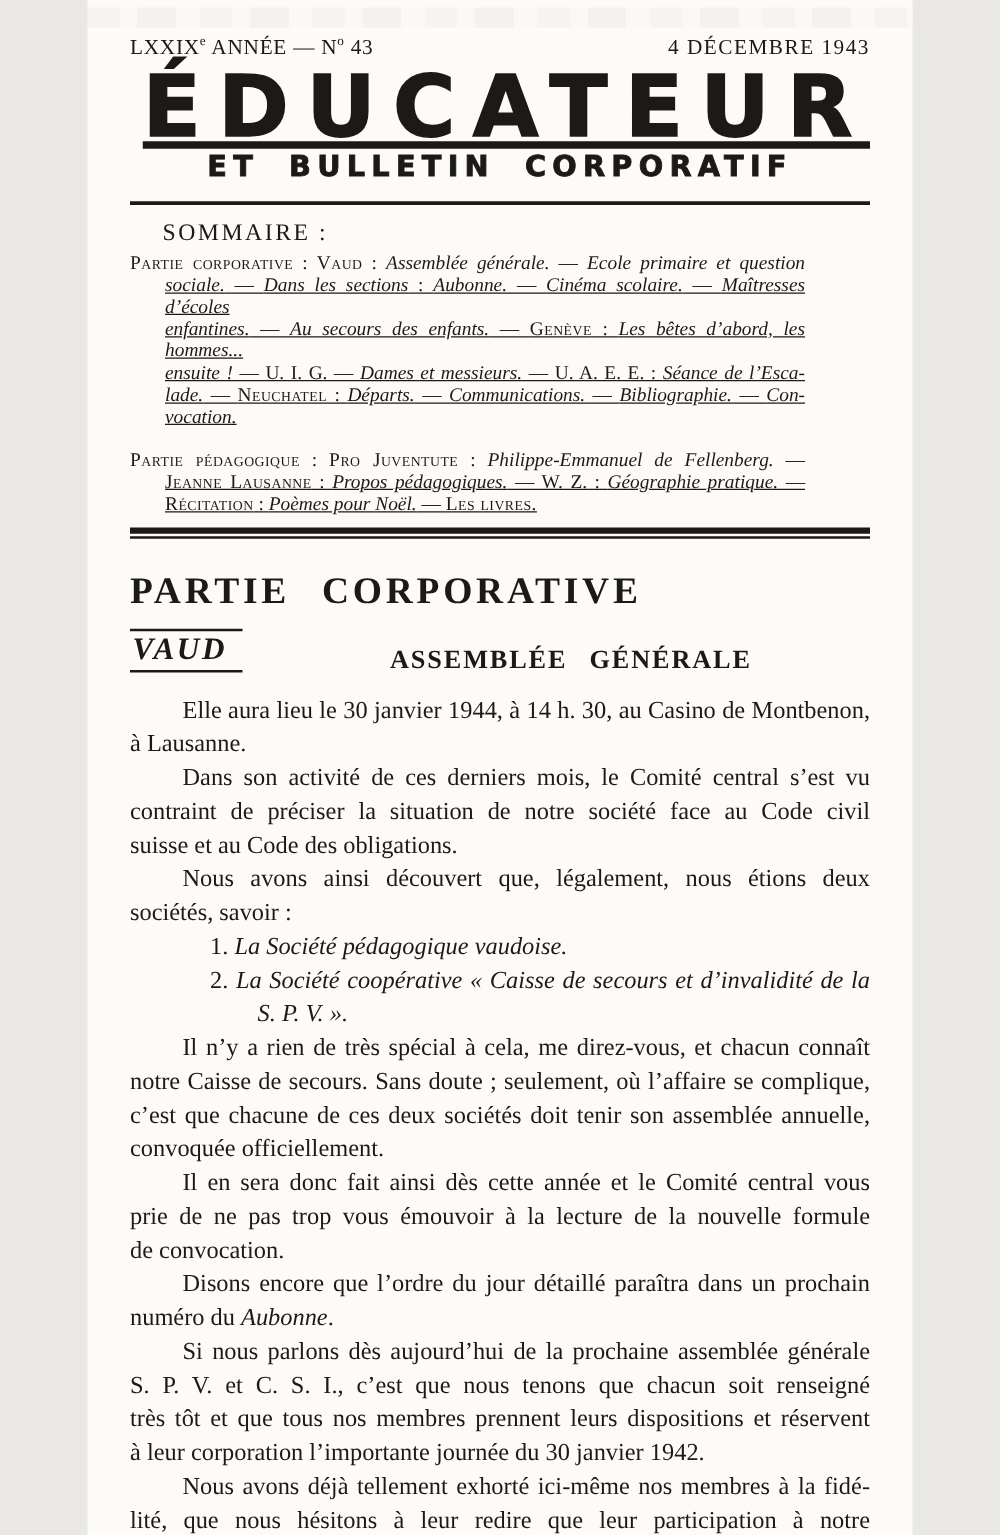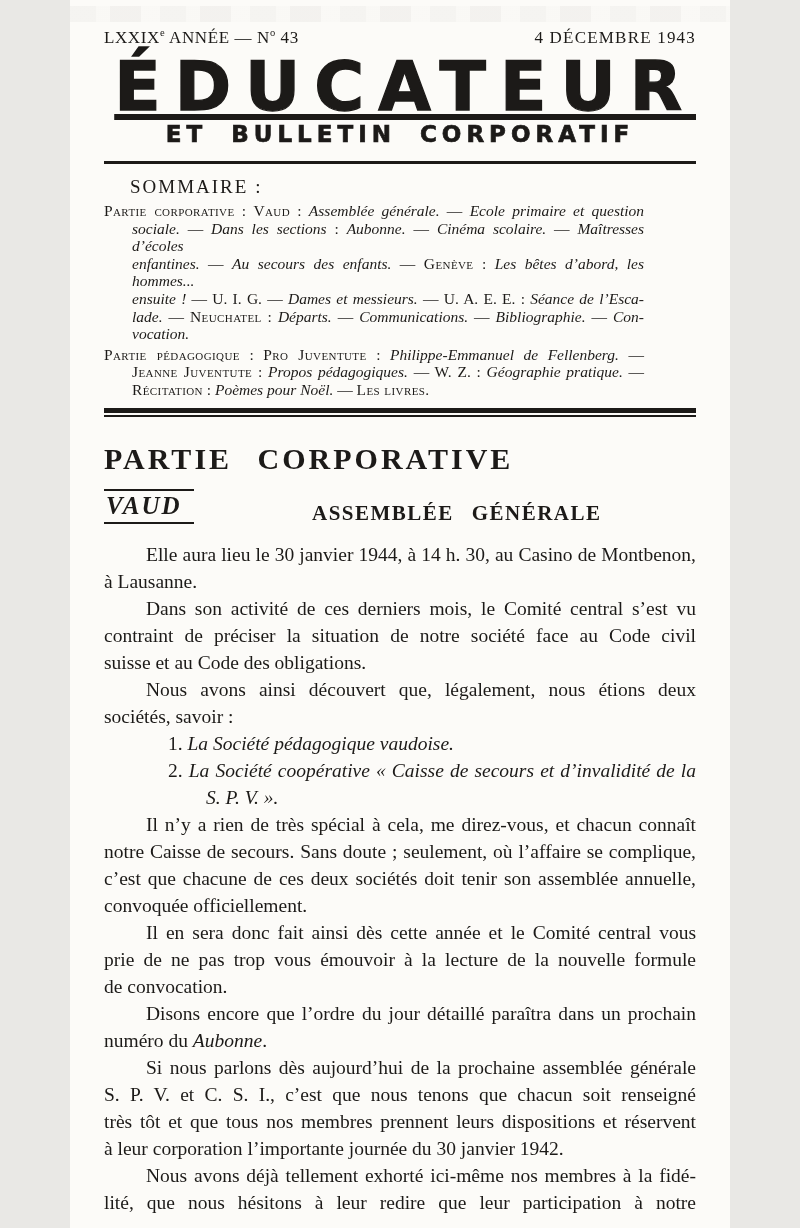--- a/index.html
+++ b/index.html
@@ -58,22 +58,22 @@
   }
   .rule-thin{
     margin-top:13px;height:3px;background:var(--ink);
   }
   
   .sommaire{margin-top:11px;padding-right:52px;}
   .som-label{
     margin-left:26px;font-size:19px;letter-spacing:2px;line-height:24px;margin-bottom:3px;
   }
   .som-p{font-size:15.5px;line-height:17.6px;}
-  .som-p + .som-p{margin-top:3px;}
-  .som-p .ln.cont{margin-left:28px;}
+  .som-p + .som-p{margin-top:17px;}
+  .som-p .ln.cont{margin-left:28px;text-decoration:underline;}
   
   .ln{white-space:nowrap;}
   .ln.jst{white-space:normal;text-align:justify;text-align-last:justify;}
   .st-i{font-style:italic;}
   .st-sc{font-variant:small-caps;letter-spacing:.4px;}
   .rule-double{margin-top:9px;}
   .rule-double .thick{height:5px;background:var(--ink);}
   .rule-double .thin{height:1.6px;background:var(--ink);margin-top:2.4px;}
   
   .section-title{
@@ -124,21 +124,21 @@
         <div class="som-p">
           <div class="ln jst"><span class="st-sc">Partie corporative</span><span> : </span><span class="st-sc">Vaud</span><span> : </span><span class="st-i">Assemblée générale.</span><span> — </span><span class="st-i">Ecole primaire et question</span></div>
           <div class="ln jst cont"><span class="st-i">sociale.</span><span> — </span><span class="st-i">Dans les sections</span><span> : </span><span class="st-i">Aubonne.</span><span> — </span><span class="st-i">Cinéma scolaire.</span><span> — </span><span class="st-i">Maîtresses d’écoles</span></div>
           <div class="ln jst cont"><span class="st-i">enfantines.</span><span> — </span><span class="st-i">Au secours des enfants.</span><span> — </span><span class="st-sc">Genève</span><span> : </span><span class="st-i">Les bêtes d’abord, les hommes...</span></div>
           <div class="ln jst cont"><span class="st-i">ensuite !</span><span> — U. I. G. — </span><span class="st-i">Dames et messieurs.</span><span> — U. A. E. E. : </span><span class="st-i">Séance de l’Esca-</span></div>
           <div class="ln jst cont"><span class="st-i">lade.</span><span> — </span><span class="st-sc">Neuchatel</span><span> : </span><span class="st-i">Départs.</span><span> — </span><span class="st-i">Communications.</span><span> — </span><span class="st-i">Bibliographie.</span><span> — </span><span class="st-i">Con-</span></div>
           <div class="ln cont"><span class="st-i">vocation.</span></div>
         </div>
         <div class="som-p">
           <div class="ln jst"><span class="st-sc">Partie pédagogique</span><span> : </span><span class="st-sc">Pro Juventute</span><span> : </span><span class="st-i">Philippe-Emmanuel de Fellenberg.</span><span> —</span></div>
-          <div class="ln jst cont"><span class="st-sc">Jeanne Juventute</span><span> : </span><span class="st-i">Propos pédagogiques.</span><span> — W. Z. : </span><span class="st-i">Géographie pratique.</span><span> —</span></div>
+          <div class="ln jst cont"><span class="st-sc">Jeanne Lausanne</span><span> : </span><span class="st-i">Propos pédagogiques.</span><span> — W. Z. : </span><span class="st-i">Géographie pratique.</span><span> —</span></div>
           <div class="ln cont"><span class="st-sc">Récitation</span><span> : </span><span class="st-i">Poèmes pour Noël.</span><span> — </span><span class="st-sc">Les livres.</span></div>
         </div>
       </div>
   </section>
 
   <div class="rule-double">
     <div class="thick"></div>
     <div class="thin"></div>
   </div>
 

